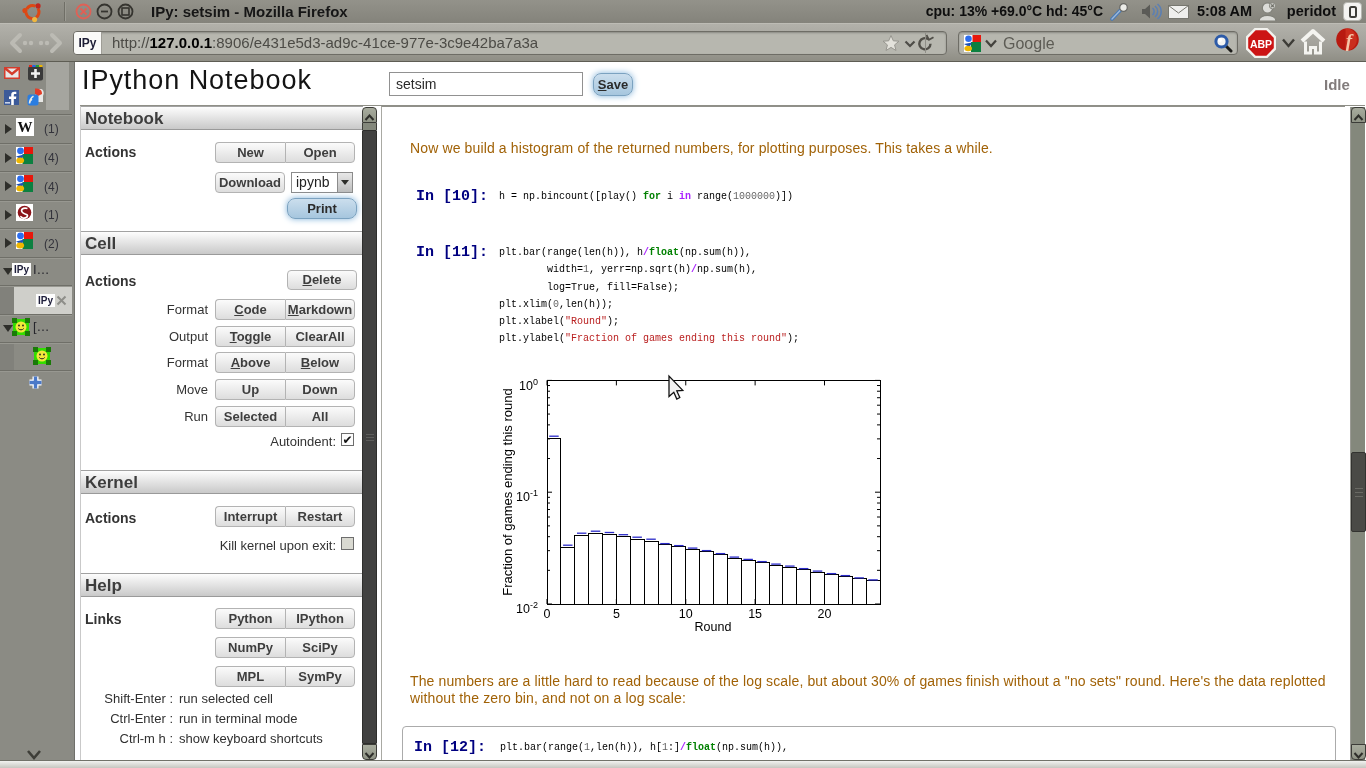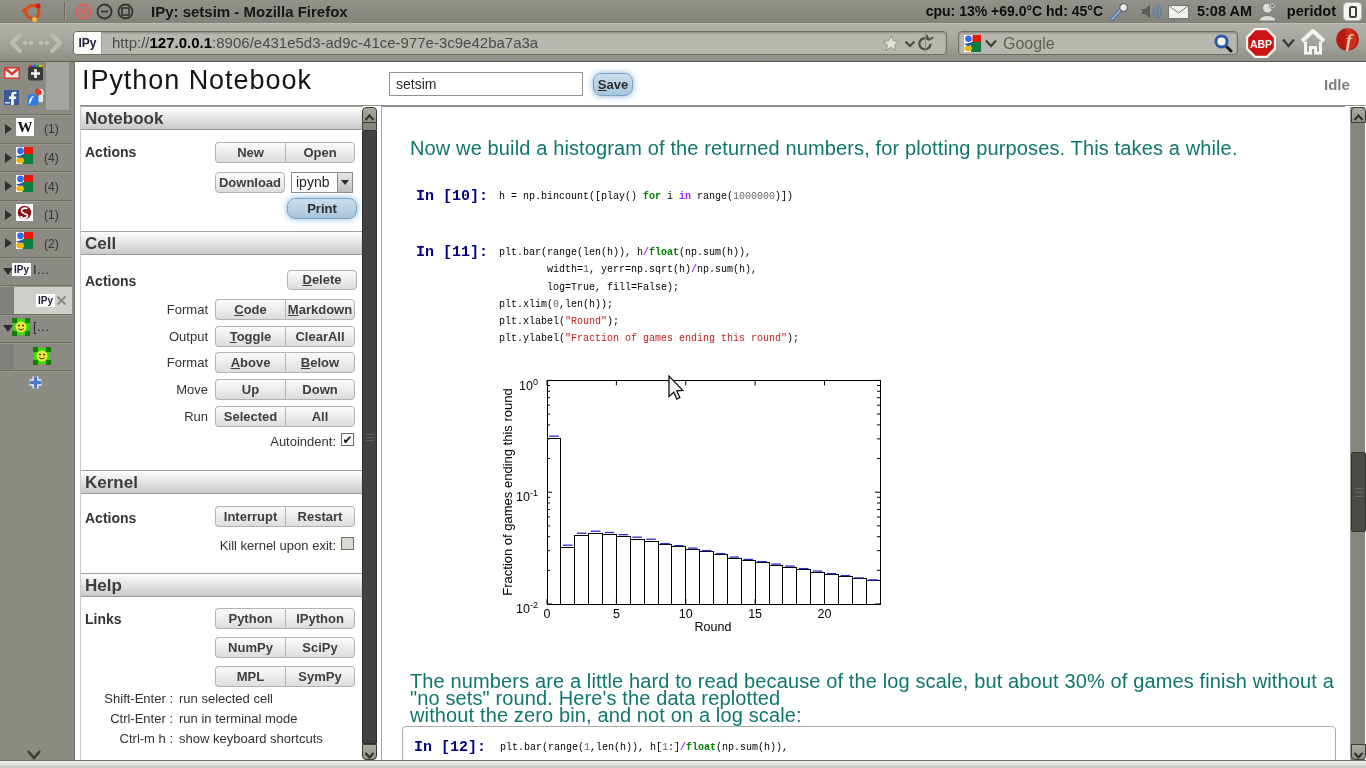--- a/index.html
+++ b/index.html
@@ -50,21 +50,21 @@
 .pair { position:absolute; display:flex; }
 .pair .btn { position:static; border-radius:0; border-right:none; }
 .pair .btn:first-child { border-radius:4px 0 0 4px; }
 .pair .btn:last-child { border-radius:0 4px 4px 0; border-right:1px solid #b3b3b3; }
 .un { text-decoration:underline; }
 .cb { position:absolute; width:13px; height:13px; background:#fdfdfd; border:1px solid #6d6d6d; font-size:12px; line-height:12px; text-align:center; color:#111; }
 .helpline { position:absolute; font-size:13px; color:#303030; }
 
 
 #mainarea { left:381px; top:44px; width:964px; height:654px; border-left:1px solid #a9a9a3; border-top:1px solid #90908a; background:#fff; }
-.ptext { position:absolute; font-size:20px; color:#0f766e; line-height:17px; letter-spacing:.13px; }
+.ptext { position:absolute; font-size:14px; color:#a16207; line-height:17px; letter-spacing:.13px; }
 .code { position:absolute; font-family:"Liberation Mono",monospace; font-size:10px; line-height:17.3px; white-space:pre; color:#000; }
 .prompt { position:absolute; font-family:"Liberation Mono",monospace; font-size:15px; font-weight:bold; color:#000080; white-space:pre; }
 .kw { color:#008000; font-weight:bold; }
 .op { color:#AA22FF; font-weight:bold; }
 .num { color:#666666; }
 .str { color:#BA2121; }
 
 #cell12 { left:402px; top:664px; width:934px; height:110px; border:1px solid #ababab; border-radius:4px; background:#fff; }
 
 #bottomstrip { left:0; top:760px; width:1366px; height:8px; background:linear-gradient(#f2f2f0,#c6c6c0); border-top:1px solid #72726a; }

